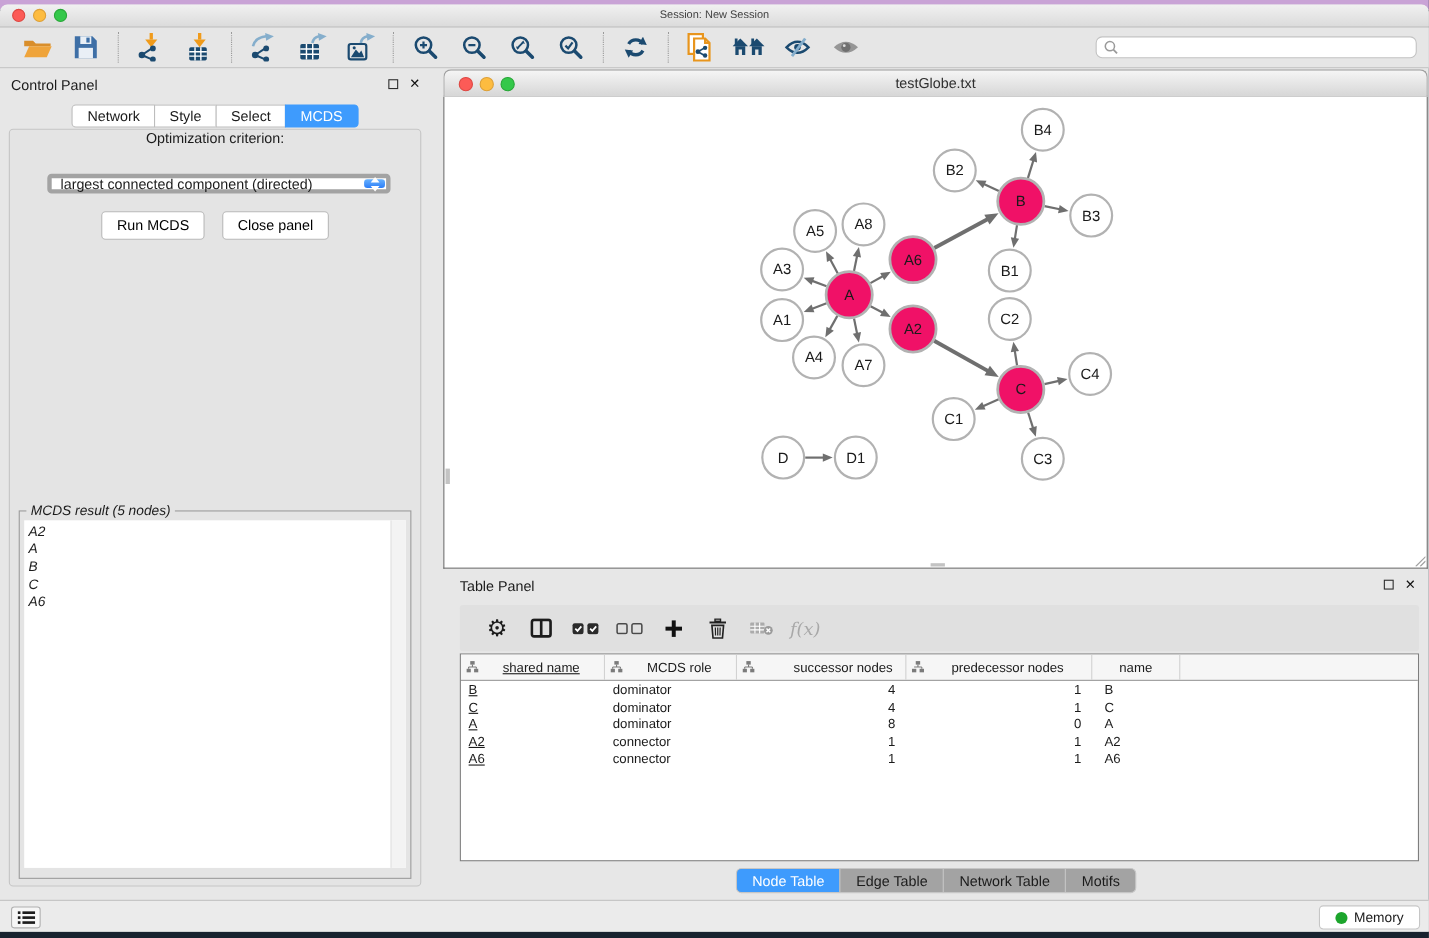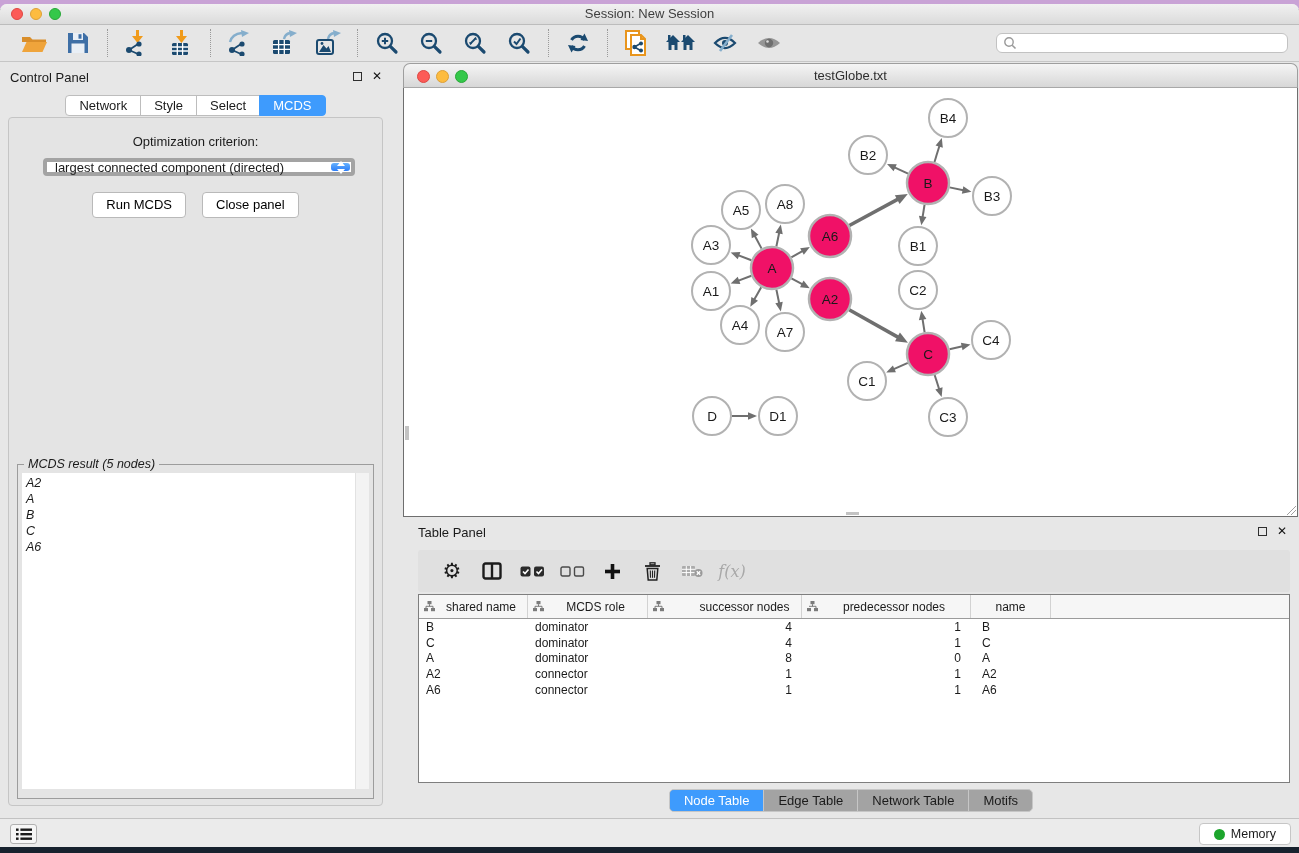--- a/index.html
+++ b/index.html
@@ -8,21 +8,21 @@
   #desktop-top { position:absolute; left:0; top:0; width:100%; height:9px; background:#c9a3d6; }
   #window { position:absolute; left:0; top:4px; width:1299px; height:843px; background:#e7e7e7; border-radius:7px 7px 0 0; overflow:hidden; }
 
   
   #titlebar { height:21px; background:linear-gradient(#f1f1f1,#dbdbdb); border-bottom:1px solid #bcbcbc; position:relative; }
   .lights { position:absolute; left:11px; top:4px; display:flex; gap:7px; }
   .light { width:12px; height:12px; border-radius:50%; }
   .l-red { background:#fc5b57; border:1px solid #dd4742; }
   .l-yellow { background:#fdbc40; border:1px solid #dda037; }
   .l-green { background:#34c84a; border:1px solid #28a738; }
-  #title-text { text-align:center; line-height:20px; font-size:13px; color:#3f3f3f; }
+  #title-text { text-align:center; line-height:20px; font-size:10px; color:#3f3f3f; }
 
   
   #toolbar { height:37px; border-bottom:1px solid #c6c6c6; display:flex; align-items:center; padding-left:12px; background:#e6e6e6; }
   .tb { width:44px; height:32px; display:flex; align-items:center; justify-content:center; }
   .tbsep { height:28px; border-left:1px dotted #9a9a9a; margin:0 7px; }
   #search-box { margin-left:auto; margin-right:11px; width:292px; height:20px; background:#fff; border:1px solid #c2c2c2; border-radius:6px; display:flex; align-items:center; padding-left:6px; }
   #search-box input { border:none; outline:none; flex:1; font-size:12px; background:transparent; font-family:inherit; }
 
   
   #main { position:absolute; top:58px; left:0; right:0; bottom:29px; }
@@ -31,21 +31,21 @@
   #control-panel { position:absolute; left:0; top:0; width:391px; height:100%; }
   #cp-title { position:absolute; left:10px; top:8px; font-size:13px; }
   .panel-icons { position:absolute; right:9px; top:9px; display:flex; gap:10px; align-items:center; }
   .floatbox { width:9px; height:9px; border:1.5px solid #2e2e2e; display:inline-block; }
   .closex { font-size:12px; font-weight:bold; color:#111; line-height:11px; }
   #cp-tabs { position:absolute; top:33px; left:0; right:0; display:flex; justify-content:center;text-align:right; }
   .cp-tab { height:21px; line-height:19px; padding:0 13px; background:#fff; border:1px solid #bdbdbd; font-size:13px; margin-left:-1px; }
   .cp-tab.first { border-radius:4px 0 0 4px; margin-left:0; }
   .cp-tab.selected { background:#3e9bfd; border-color:#3e9bfd; color:#fff; border-radius:0 4px 4px 0; }
   #cp-content { position:absolute; top:55px; left:8px; right:8px; bottom:12px; border:1px solid #c5c5c5; border-radius:4px; background:#e4e4e4; }
-  #opt-label { margin-top:16px; text-align:center; font-size:13px; }
+  #opt-label { text-align:center; font-size:13px; }
   #criterion-select { position:absolute; top:40px; left:34px; right:27px; height:18px; border:4px solid #a3a3a3; border-radius:4px; background:#fff; display:flex; align-items:center; }
   #criterion-text { flex:1; padding-left:8px; font-size:13px; white-space:nowrap; }
   #spinner { position:absolute; right:1px; top:1px; bottom:1px; width:19px; background:linear-gradient(#67b1fd,#2b7df8); border-radius:3px; display:flex; flex-direction:column; align-items:center; justify-content:center; gap:3px; }
   .tri-up { width:0; height:0; border-left:4px solid transparent; border-right:4px solid transparent; border-bottom:5px solid #fff; }
   .tri-down { width:0; height:0; border-left:4px solid transparent; border-right:4px solid transparent; border-top:5px solid #fff; }
   #cp-buttons { position:absolute; top:74px; left:0; right:0; display:flex; justify-content:center; gap:16px; }
   .btn { height:26px; line-height:20px; padding:0 13px; background:#fff; border:1px solid #b9b9b9; border-radius:4px; font-size:13px; }
   #mcds-groupbox { position:absolute; left:8px; right:8px; top:346px; bottom:6px; border:1px solid #9c9c9c;font-style:italic; }
   #mcds-legend { position:absolute; top:-8px; left:6px; background:#e4e4e4; padding:0 4px; font-size:12.5px; }
   #mcds-listbox { position:absolute; left:4px; right:4px; top:8px; bottom:9px; background:#fff; }
@@ -70,21 +70,21 @@
   #tp-title { position:absolute; left:15px; top:8px; font-size:13px; }
   #tp-toolbar { position:absolute; left:15px; right:9px; top:33px; height:42px; background:#e0e0e0; border-radius:3px; display:flex; align-items:center; padding-left:14px; }
   .tpi { width:40px; height:34px; display:flex; align-items:center; justify-content:center; }
   .gear-glyph { font-family:"DejaVu Sans",sans-serif; font-size:21px; color:#1c1c1c; }
   .fx-label { font-family:"DejaVu Serif",serif; font-style:italic; font-size:16px; color:#a8a8a8; }
   #tp-table { position:absolute; left:15px; right:9px; top:77px; height:189px; background:#fff; border:1px solid #7e7e7e; overflow:hidden; }
   #thead { height:24px; background:#f6f6f6; border-bottom:1px solid #9b9b9b; display:flex; }
   .hcell { display:flex; align-items:center; border-right:1px solid #d2d2d2; font-size:12px; }
   .hcell .hlabel { flex:1; text-align:center; }
   .hcell .hicon { margin-left:5px; }
-  .c0 { width:109px; } .c1 { width:120px; } .c2 { width:154px;gap:24px; } .c3 { width:169px; } .c4 { width:80px; } .cf { flex:1; }
+  .c0 { width:131px;text-decoration:underline; } .c1 { width:120px; } .c2 { width:154px;gap:24px; } .c3 { width:169px; } .c4 { width:80px; } .cf { flex:1; }
   .trow { display:flex; height:15.7px; align-items:center; }
   .tcell { font-size:12px; display:flex; align-items:center; }
   .trow .c0, .trow .c1 { padding-left:7px; }
   .trow .c2, .trow .c3 { justify-content:flex-end; padding-right:10px; }
   .trow .c4 { padding-left:11px; }
   #tp-tabs { position:absolute; left:0; right:0; top:272px; display:flex; justify-content:center; }
   #seg { display:flex; border:1px solid #c6c6c6; border-radius:5px; overflow:hidden; background:#a3a3a3; }
   .seg-tab { padding:3px 14px; font-size:13px; border-left:1px solid #c6c6c6; }
   .seg-tab.first { border-left:none; }
   .seg-tab.selected { background:#3e9bfd; color:#fff; }

